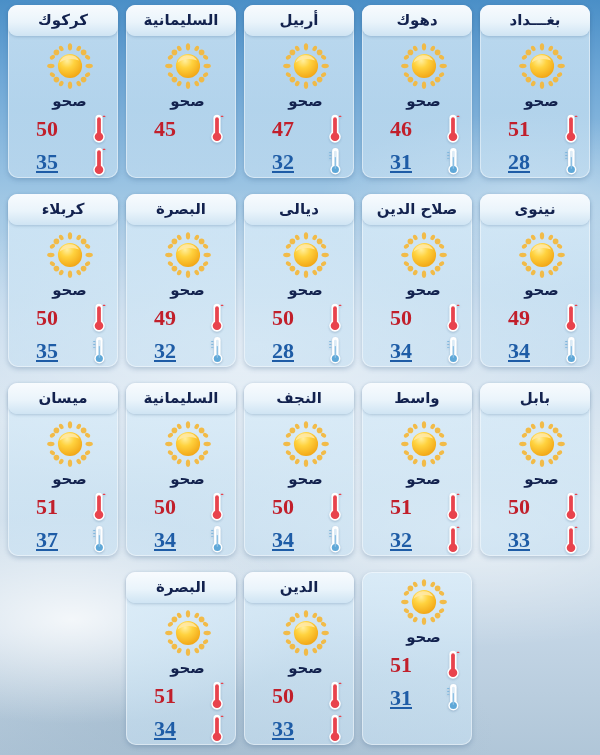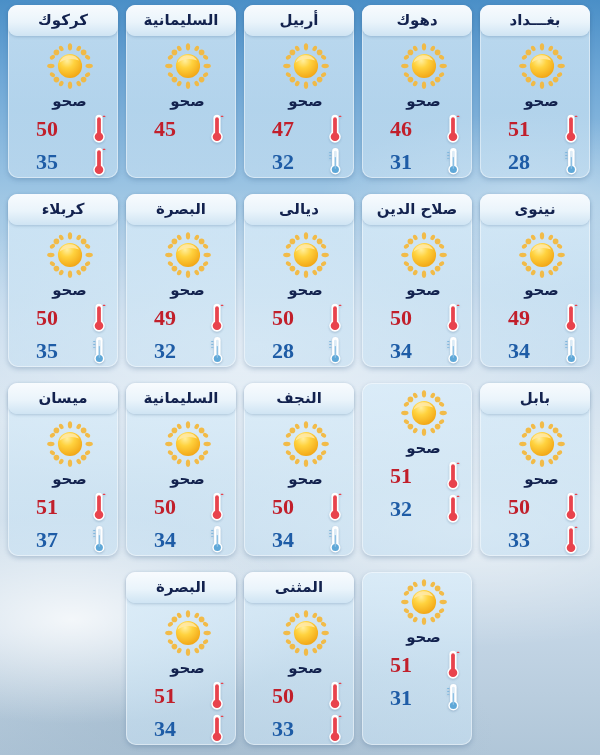--- a/index.html
+++ b/index.html
@@ -39,21 +39,21 @@
   }
   .card-body{display:flex;flex-direction:column;align-items:center;width:100%;padding-left:13px;}
   .sun{width:50px;height:50px;margin-top:5px;}
   .cond{font-weight:bold;font-size:15px;color:#13224e;margin-top:1px;direction:rtl;}
   .temp-row{display:flex;align-items:center;justify-content:center;gap:27px;width:100%;margin-top:4px;height:29px;}
   .temp{
     font-family:"Liberation Serif","DejaVu Serif",serif;
     font-weight:bold;font-size:22px;line-height:1;min-width:32px;text-align:center;
   }
   .temp-high{color:#c11f2b;}
-  .temp-low{color:#1e5ca6;}
+  .temp-low{color:#1e5ca6;text-decoration:underline;}
   .thermo{width:18px;height:29px;display:flex;align-items:center;justify-content:center;}
   .thermo svg{width:18px;height:29px;filter:drop-shadow(0 1px 1px rgba(70,110,150,.35));}
 </style>
 </head>
 <body>
 
 <svg width="0" height="0" style="position:absolute" aria-hidden="true">
   <defs>
     <radialGradient id="sunGrad" cx="38%" cy="28%" r="80%">
       <stop offset="0%" stop-color="#ffef9e"></stop>
@@ -819,20 +819,23 @@
             <rect x="10.6" y="14" width="1.8" height="16" fill="#8dc0e4"></rect>
             <rect x="2.8" y="7" width="3.4" height="1.3" rx="0.6" fill="#7fb6de"></rect>
             <rect x="2.8" y="11" width="3.4" height="1.3" rx="0.6" fill="#7fb6de"></rect>
             <rect x="2.8" y="15" width="3.4" height="1.3" rx="0.6" fill="#7fb6de"></rect>
           </svg>
         </span>
       </div>
     </div>
   </div>
     <div class="card">
+    <div class="card-header">
+      <span class="city">واسط</span>
+    </div>
     <div class="card-body">
       <span class="sun">
         <svg viewBox="0 0 60 60">
           <g fill="#f4b93f" opacity="0.95">
             <ellipse cx="30" cy="7" rx="2.6" ry="4.4"></ellipse>
             <ellipse cx="30" cy="53" rx="2.6" ry="4.4"></ellipse>
             <ellipse cx="7" cy="30" rx="4.4" ry="2.6"></ellipse>
             <ellipse cx="53" cy="30" rx="4.4" ry="2.6"></ellipse>
             <ellipse cx="13.7" cy="13.7" rx="3.4" ry="3.4"></ellipse>
             <ellipse cx="46.3" cy="13.7" rx="3.4" ry="3.4"></ellipse>
@@ -988,21 +991,21 @@
             <rect x="8.4" y="4.5" width="5.2" height="25" rx="2.6" fill="#e8434d"></rect>
             <circle cx="11" cy="31.5" r="5.9" fill="#e8434d"></circle>
           </svg>
 
         </span>
       </div>
     </div>
   </div>
     <div class="card">
     <div class="card-header">
-      <span class="city">المثنى</span>
+      <span class="city">الدين</span>
     </div>
     <div class="card-body">
       <span class="sun">
         <svg viewBox="0 0 60 60">
           <g fill="#f4b93f" opacity="0.95">
             <ellipse cx="30" cy="7" rx="2.6" ry="4.4"></ellipse>
             <ellipse cx="30" cy="53" rx="2.6" ry="4.4"></ellipse>
             <ellipse cx="7" cy="30" rx="4.4" ry="2.6"></ellipse>
             <ellipse cx="53" cy="30" rx="4.4" ry="2.6"></ellipse>
             <ellipse cx="13.7" cy="13.7" rx="3.4" ry="3.4"></ellipse>

